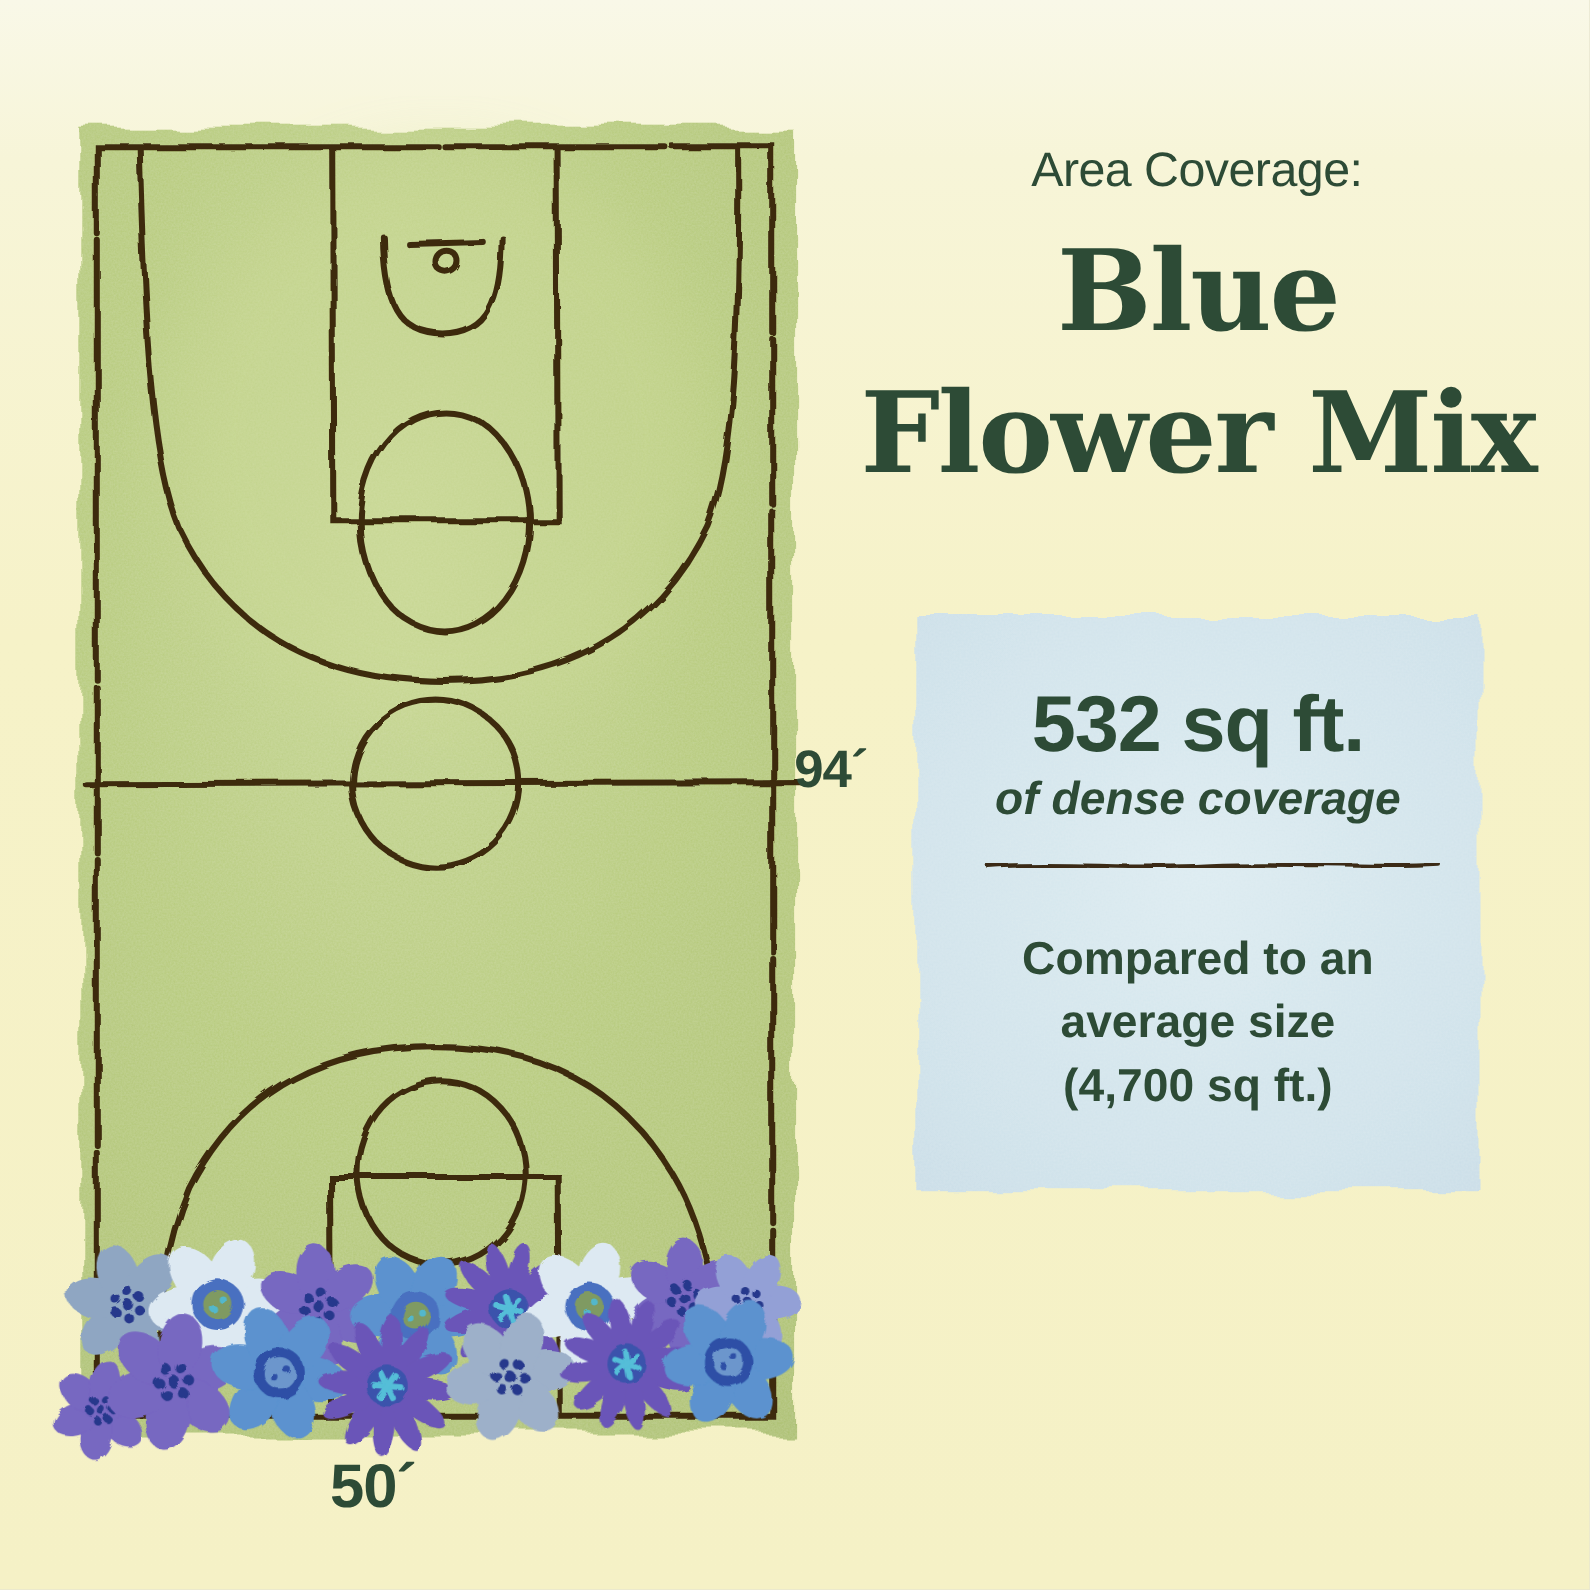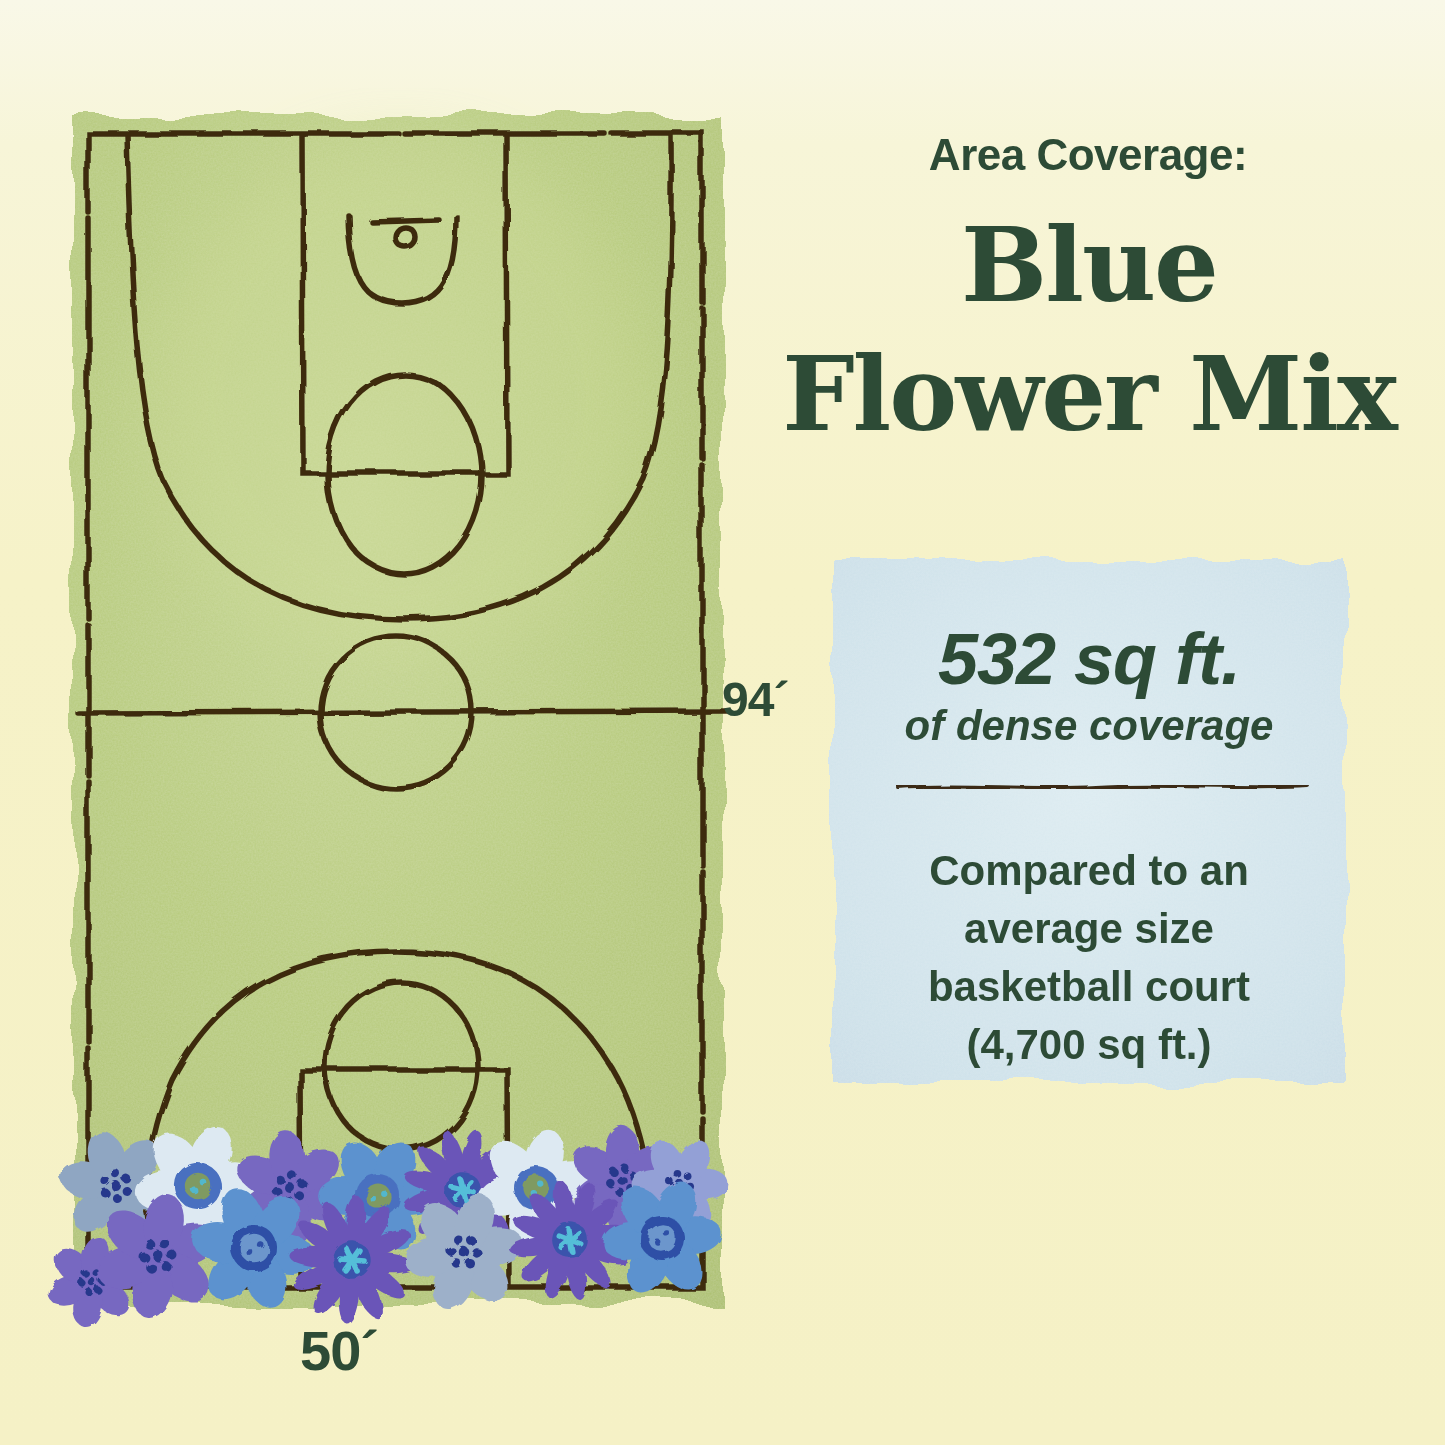--- a/index.html
+++ b/index.html
@@ -7,26 +7,26 @@
     position:relative;width:1445px;height:1445px;overflow:hidden;
     background:linear-gradient(180deg,#f9f8e8 0%,#f7f5d8 10%,#f6f2c8 40%,#f5f1c6 100%);
     font-family:"Liberation Sans","DejaVu Sans",sans-serif;
   }
   .illustration{position:absolute;left:0;top:0;}
   .txt{position:absolute;color:#2d4b36;}
   .dim-label{font-size:48px;font-weight:bold;letter-spacing:-1px;}
   .label-94{left:722px;top:672px;width:120px;}
   .label-50{left:300px;top:1318px;width:200px;text-align:left;font-size:56px;}
   .right-col{position:absolute;left:770px;top:0;width:636px;text-align:center;}
-  .kicker{position:absolute;left:0;top:130px;width:100%;font-size:44px;font-weight:bold;letter-spacing:-0.5px;}
+  .kicker{position:absolute;left:0;top:130px;width:100%;font-size:44px;font-weight:normal;letter-spacing:-0.5px;}
   .title{position:absolute;left:0;top:200px;width:100%;margin:1px;
          font-family:"DejaVu Serif","Liberation Serif",serif;font-weight:bold;
          font-size:102px;line-height:1.26;letter-spacing:-2px;color:#2d4b36;}
   .coverage-box{position:absolute;left:833px;top:560px;width:512px;height:522px;text-align:center;color:#2d4b36;}
-  .cov-amount{position:absolute;top:58px;width:100%;font-size:72px;font-weight:bold;letter-spacing:-1px;font-style:italic;}
+  .cov-amount{position:absolute;top:58px;width:100%;font-size:72px;font-weight:bold;letter-spacing:-1px;}
   .cov-caption{position:absolute;top:142px;width:100%;font-size:42px;font-weight:bold;font-style:italic;}
   .cov-cmp{position:absolute;top:282px;width:100%;font-size:42px;font-weight:bold;line-height:58px;}
 </style>
 </head>
 <body>
 
 <div class="canvas">
 
   <svg class="illustration" width="1445" height="1445" viewBox="0 0 1445 1445">
     <defs>
@@ -229,18 +229,17 @@
       <span>Flower Mix</span><br>
       </h1>
   </div>
 
   <div class="coverage-box">
     <div class="cov-amount">532 sq ft.</div>
     <div class="cov-caption">of dense coverage</div>
     <div class="cov-cmp">
       <div>Compared to an</div>
       <div>average size</div>
-      <div>basketball court</div>
       <div>(4,700 sq ft.)</div>
     </div>
   </div>
 
 </div>
 
 </body></html>

